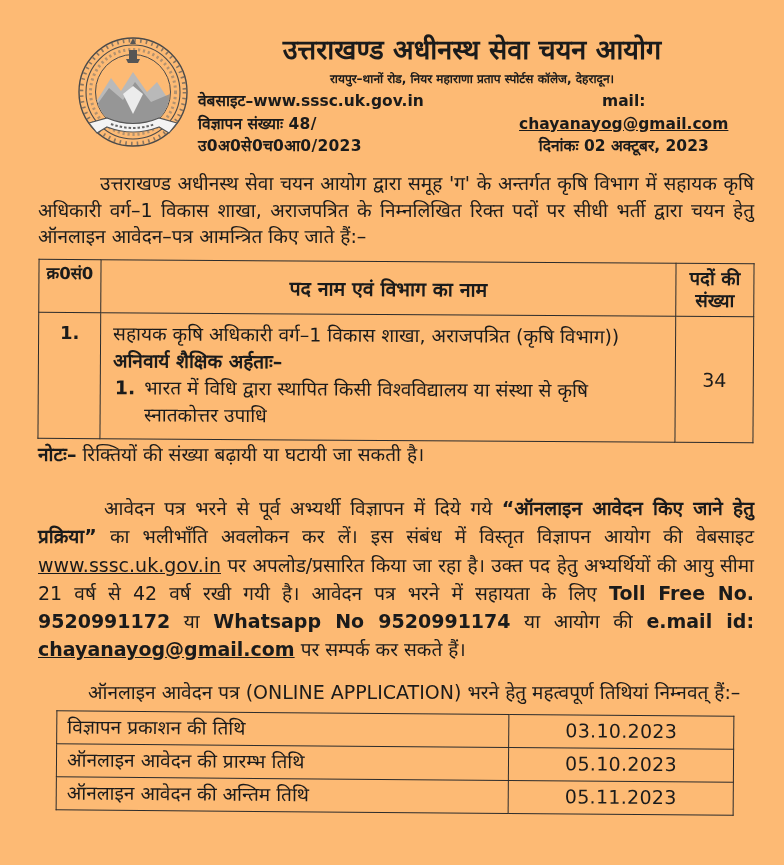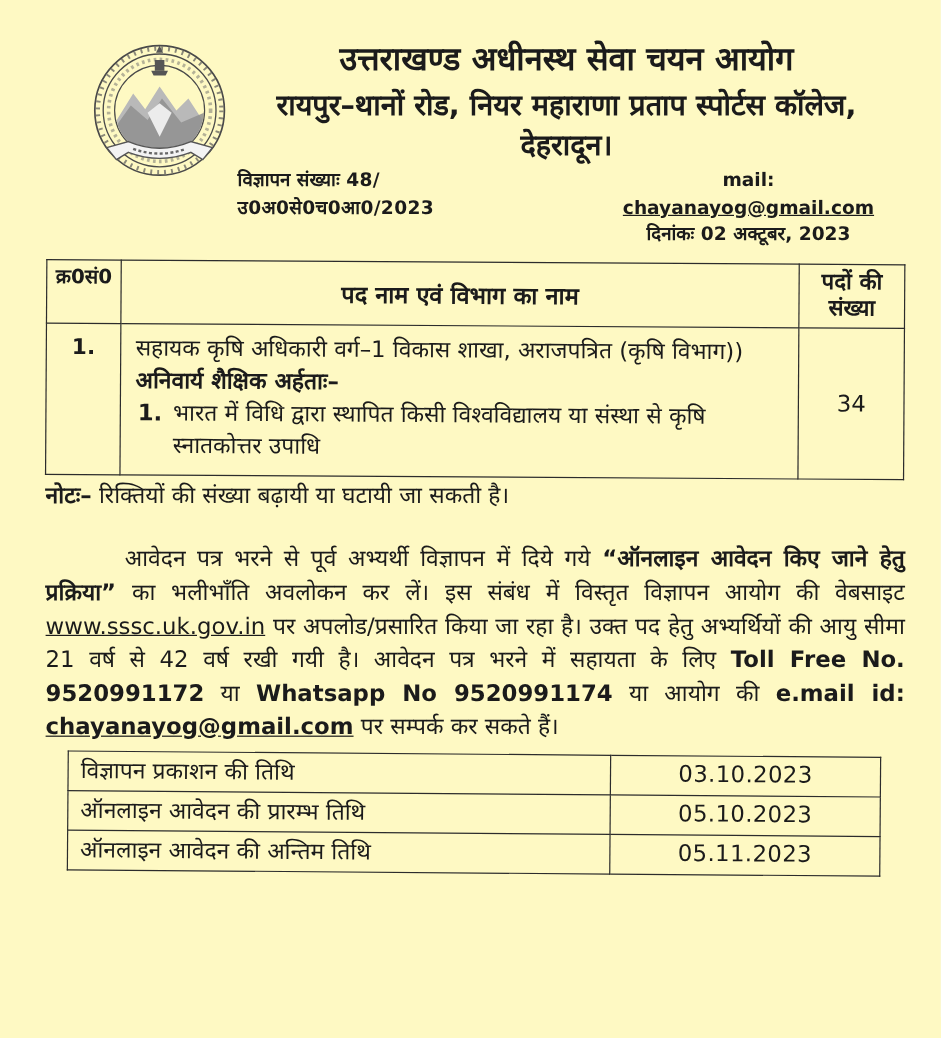--- a/index.html
+++ b/index.html
@@ -6,29 +6,29 @@
   html,body { width:784px; height:865px; }
   body {
     background:#f4f4f2;
     font-family:"DejaVu Sans","Liberation Sans",sans-serif;
     color:#1b1b1b;
     overflow:hidden;
   }
   .page {
     position:relative;
     width:784px; height:865px;
-    background:#fef9c3;
+    background:#fdba74;
     overflow:hidden;
   }
   
   .header { position:relative; padding-top:34px; min-height:128px; }
   .seal { position:absolute; left:72px; top:34px; width:122px; height:120px; }
   .header-text { margin-left:198px; width:548px; }
   .org-name { text-align:center; font-size:27px; font-weight:700; line-height:1.15; }
-  .address { text-align:center; font-size:24px; font-weight:600; margin-top:5px; }
+  .address { text-align:center; font-size:12px; font-weight:600; margin-top:5px; }
   .meta-row { display:flex; justify-content:space-between; margin-top:3px; }
   .meta-left { font-weight:700; font-size:15.5px; line-height:1.45; }
   .meta-right { font-weight:700; font-size:15.5px; line-height:1.45; text-align:center;margin-left:36px; }
   .u { text-decoration:underline; }
   .advt-no-value { letter-spacing:0.3px; }
   
   .content { padding:0 30px 0 38px; }
   .advt-title-wrap { text-align:center; margin-top:20px; }
   .advt-title {
     display:inline-block; font-size:21px; font-weight:700;
@@ -37,21 +37,21 @@
   .para { font-size:19px; line-height:1.38; text-align:justify; }
   .intro-para { margin-top:13px; text-indent:62px; }
   
   .vacancy-table {
     width:100%; border-collapse:collapse; margin-top:12px;
     transform:rotate(0.35deg);
   }
   .vacancy-table th, .vacancy-table td { border:1.8px solid #2c2c2c; }
   .th-sno { width:62px; font-size:16.5px; font-weight:700; vertical-align:top; padding:1px 2px; text-align:center; }
   .th-post { font-size:19.5px; font-weight:700; text-align:center; padding:6px 4px; vertical-align:middle; }
-  .th-count { width:88px; font-size:18.5px; font-weight:700; text-align:center; line-height:1.2; padding:4px 2px; vertical-align:bottom; }
+  .th-count { width:78px; font-size:18.5px; font-weight:700; text-align:center; line-height:1.2; padding:4px 2px; vertical-align:bottom; }
   .td-sno { text-align:center; vertical-align:top; font-weight:700; font-size:18px; padding-top:9px; }
   .td-post { padding:7px 10px 10px 12px; font-size:19px; line-height:1.42; }
   .qual-heading { font-weight:700; }
   .qual-item { display:flex; gap:9px; padding-left:2px; }
   .qual-item-no { font-weight:700; }
   .td-count { text-align:center; vertical-align:middle; font-size:19px; }
   
   .note-line { font-size:19px; }
   .note-label { font-weight:700; }
   .process-para { margin-top:27px; text-indent:66px; line-height:1.48; }
@@ -95,20 +95,21 @@
         <path d="M16 89 L34 84 Q60 95 86 84 L104 89 L96 99 L86 93 Q60 103 34 93 L24 99 Z" fill="#f3f3f3" stroke="#555" stroke-width="1.2"></path>
         <path d="M38 90 Q60 98 82 90" stroke="#666" stroke-width="2" stroke-dasharray="2.5 2" fill="none"></path>
       </g>
     </svg>
 
     <div class="header-text">
       <div class="org-name">उत्तराखण्ड अधीनस्थ सेवा चयन आयोग</div>
       <div class="address">रायपुर–थानों रोड, नियर महाराणा प्रताप स्पोर्टस कॉलेज, देहरादून।</div>
       <div class="meta-row">
         <div class="meta-left">
+          <div>वेबसाइट–www.sssc.uk.gov.in</div>
           <div>
             <span>विज्ञापन संख्याः</span>
             <span class="advt-no-value">48/उ0अ0से0च0आ0/2023</span>
           </div>
         </div>
         <div class="meta-right">
           <div>
             <span>mail:</span>
             <span class="u">chayanayog@gmail.com</span>
           </div>
@@ -117,20 +118,21 @@
             <span>02 अक्टूबर, 2023</span>
           </div>
         </div>
       </div>
     </div>
   </div>
 
   <div class="content">
 
 
+    <p class="para intro-para">उत्तराखण्ड अधीनस्थ सेवा चयन आयोग द्वारा समूह 'ग' के अन्तर्गत कृषि विभाग में सहायक कृषि अधिकारी वर्ग–1 विकास शाखा, अराजपत्रित के निम्नलिखित रिक्त पदों पर सीधी भर्ती द्वारा चयन हेतु ऑनलाइन आवेदन–पत्र आमन्त्रित किए जाते हैं:–</p>
 
     <table class="vacancy-table">
       <tbody>
           <tr>
         <th class="th-sno">क्र0सं0</th>
         <th class="th-post">पद नाम एवं विभाग का नाम</th>
         <th class="th-count">
           <div>पदों की</div>
           <div>संख्या</div>
         </th>
@@ -150,20 +152,21 @@
     </tbody>
       </table>
 
     <p class="note-line">
       <span class="note-label">नोटः–</span>
       <span>रिक्तियों की संख्या बढ़ायी या घटायी जा सकती है।</span>
     </p>
 
     <p class="para process-para"><span>आवेदन पत्र भरने से पूर्व अभ्यर्थी विज्ञापन में दिये गये </span><span style="font-weight: 700;">“ऑनलाइन आवेदन किए जाने हेतु प्रक्रिया”</span><span> का भलीभाँति अवलोकन कर लें। इस संबंध में विस्तृत विज्ञापन आयोग की वेबसाइट </span><span style="text-decoration: underline;">www.sssc.uk.gov.in</span><span> पर अपलोड/प्रसारित किया जा रहा है। उक्त पद हेतु अभ्यर्थियों की आयु सीमा 21 वर्ष से 42 वर्ष रखी गयी है। आवेदन पत्र भरने में सहायता के लिए </span><span style="font-weight: 700;">Toll Free No. 9520991172</span><span> या </span><span style="font-weight: 700;">Whatsapp No 9520991174</span><span> या आयोग की </span><span style="font-weight: 700;">e.mail id: </span><span style="font-weight: 700; text-decoration: underline;">chayanayog@gmail.com</span><span> पर सम्पर्क कर सकते हैं।</span></p>
 
+    <p class="dates-intro">ऑनलाइन आवेदन पत्र (ONLINE APPLICATION) भरने हेतु महत्वपूर्ण तिथियां निम्नवत् हैं:–</p>
 
     <table class="dates-table">
       <tbody>
           <tr>
         <td class="dates-label">विज्ञापन प्रकाशन की तिथि</td>
         <td class="dates-value">03.10.2023</td>
       </tr>
       <tr>
         <td class="dates-label">ऑनलाइन आवेदन की प्रारम्भ तिथि</td>
         <td class="dates-value">05.10.2023</td>

